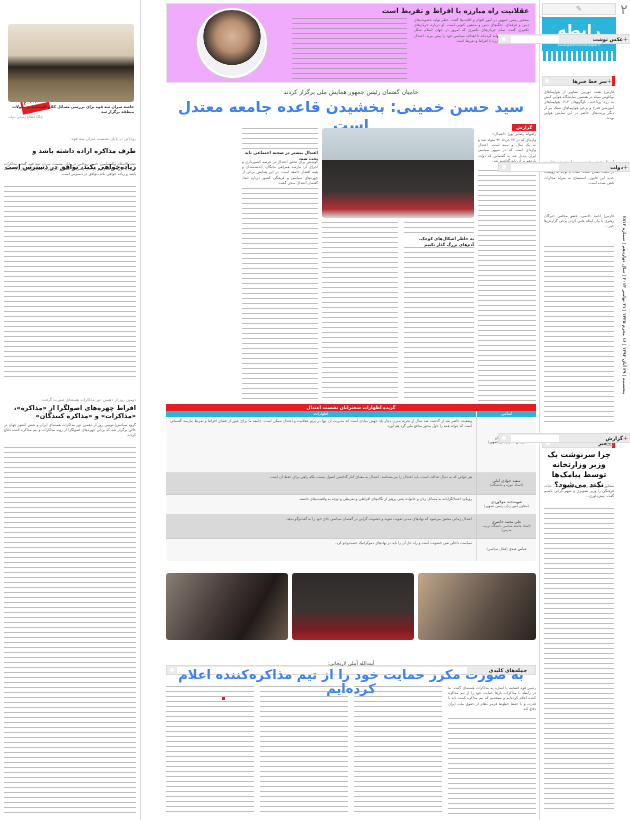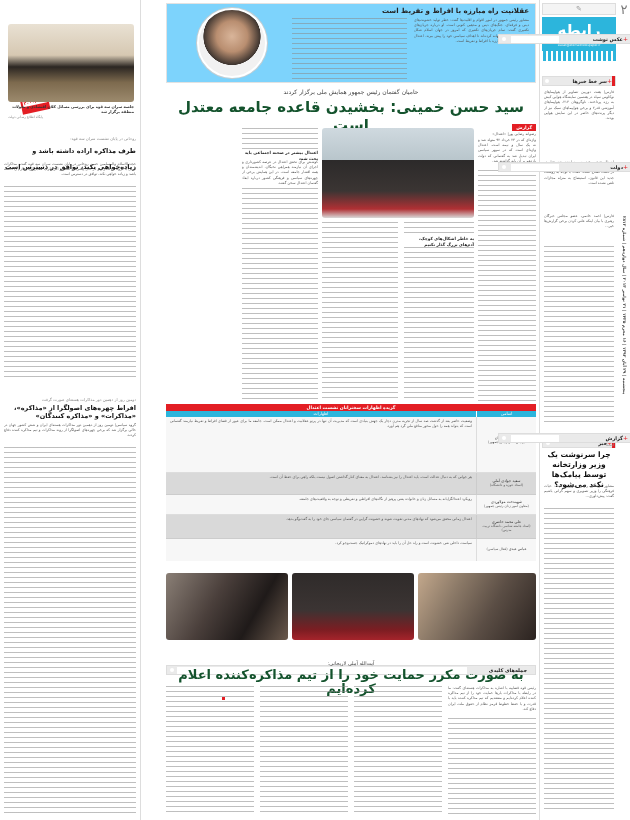--- a/index.html
+++ b/index.html
@@ -9,21 +9,21 @@
 .txt{font-size:3.6px;line-height:5.2px;color:#555;text-align:justify;overflow:hidden}
 .txt::after{content:"";}
 .lines{background:repeating-linear-gradient(to bottom,#8a8a8a 0,#8a8a8a 1.4px,transparent 1.4px,transparent 5px);opacity:.55}
 .section-bar{height:10px;background:#eaeaea;border:1px solid #ddd;display:flex;align-items:center;position:relative}
 .section-bar .lab{font-size:5px;font-weight:bold;color:#222;padding-right:8px}
 .section-bar .redmark{position:absolute;right:0;top:-1px;width:3px;height:10px;background:#e31e24}
 .section-bar .redplus{position:absolute;right:3px;top:1px;color:#e31e24;font-size:6px;line-height:6px}
 .section-bar .white{position:absolute;left:10px;top:1px;width:60px;height:7px;background:#fff}
 .section-bar .dot{position:absolute;left:3px;top:2px;width:4px;height:4px;border-radius:50%;background:#fff}
 .photo{background:linear-gradient(160deg,#6f6a63,#3d3833 60%,#8a7a66);border-radius:3px}
-.headline{font-weight:bold;color:#14532d;text-align:center}
+.headline{font-weight:bold;color:#3b82f6;text-align:center}
 .kicker{color:#444;text-align:center}
 .redlabel{background:#e31e24;color:#fff;font-size:4.5px;font-weight:bold;padding:1px 4px}
 .vline{position:absolute;width:1px;background:#ddd}
 </style>
 </head>
 <body>
 
 <div class="abs" style="right:0;top:0;width:12px;height:400px;">
   <div style="font-size:13px;color:#777;text-align:center;line-height:20px;">۲</div>
   <div style="writing-mode:vertical-rl;font-size:4.2px;font-weight:bold;color:#444;margin:4px auto 0;height:370px;white-space:nowrap;overflow:hidden;">پنجشنبه | ۲۹ آبان ۱۳۹۲ | ۱۶ محرم ۱۴۳۵ | ۲۱ نوامبر ۲۰۱۳ | سال دوازدهم | شماره ۲۸۱۲</div>
@@ -56,21 +56,21 @@
   <span class="lab">خبر</span>
   <span class="dot"></span>
 </div>
 <div class="abs" style="right:16px;top:442px;font-size:4px;color:#999;">ایسنا</div>
 <div class="abs" style="right:16px;top:450px;width:70px;font-size:7.5px;font-weight:bold;line-height:10px;color:#111;text-align:center;">چرا سرنوشت یک وزیر وزارتخانه توسط پیامک‌ها نکند می‌شود؟</div>
 <div class="abs txt" style="right:16px;top:484px;width:70px;height:22px;">مشاور فرهنگی رئیس جمهوری گفت: حیات فرهنگی را وزیر تصویری و سهم گرانی باشیم گفت: پیش‌داوری...</div>
 <div class="abs lines" style="right:16px;top:508px;width:70px;height:305px;"></div>
 
 <div class="vline" style="right:90px;top:0;height:820px;"></div>
 
-<div class="abs" style="right:94px;top:3px;width:370px;height:80px;background:#7dd3fc;border:1px solid #e2e2e2;">
+<div class="abs" style="right:94px;top:3px;width:370px;height:80px;background:#f0abfc;border:1px solid #e2e2e2;">
   <div style="position:absolute;right:6px;top:3px;font-size:7px;font-weight:bold;color:#222;">عقلانیت راه مبارزه با افراط و تفریط است</div>
   <div class="txt" style="position:absolute;right:6px;top:14px;width:115px;height:62px;">مشاور رئیس جمهور در امور اقوام و اقلیت‌ها گفت: خطر تولید خشونت‌های دینی و فرقه‌ای، جنگ‌های دینی و مذهبی کنونی است. او درباره جریان‌های تکفیری گفت: تمام جریان‌های تکفیری که امروز در جهان اسلام شکل گرفته‌اند، مذهب را بهانه کرده‌اند تا اهداف سیاسی خود را پیش ببرند. اعتدال و عقلانیت تنها راه مبارزه با افراط و تفریط است.</div>
   <div class="lines" style="position:absolute;right:128px;top:14px;width:115px;height:62px;"></div>
   <div style="position:absolute;left:30px;top:4px;width:70px;height:70px;border-radius:50%;background:radial-gradient(circle at 50% 40%,#d9b59a 0,#b98e70 30%,#3e3530 55%,#f1f1f1 56%);border:2px solid #fff;box-shadow:0 0 0 1px #ccc;"></div>
 </div>
 
 <div class="abs" style="left:20px;top:86px;width:28px;height:26px;background:#e31e24;color:#fff;transform:rotate(-12deg);text-align:center;padding-top:2px;">
   <div style="font-size:2.4px;line-height:3px;">نظر خود را درباره این مطلب</div>
   <div style="font-size:2.4px;line-height:3px;">به شماره زیر ارسال کنید</div>
   <div style="background:#fff;color:#e31e24;font-weight:bold;font-size:4.5px;margin:2px 2px 0;line-height:6px;">۳۰۰۰۲۷۵۳</div>

